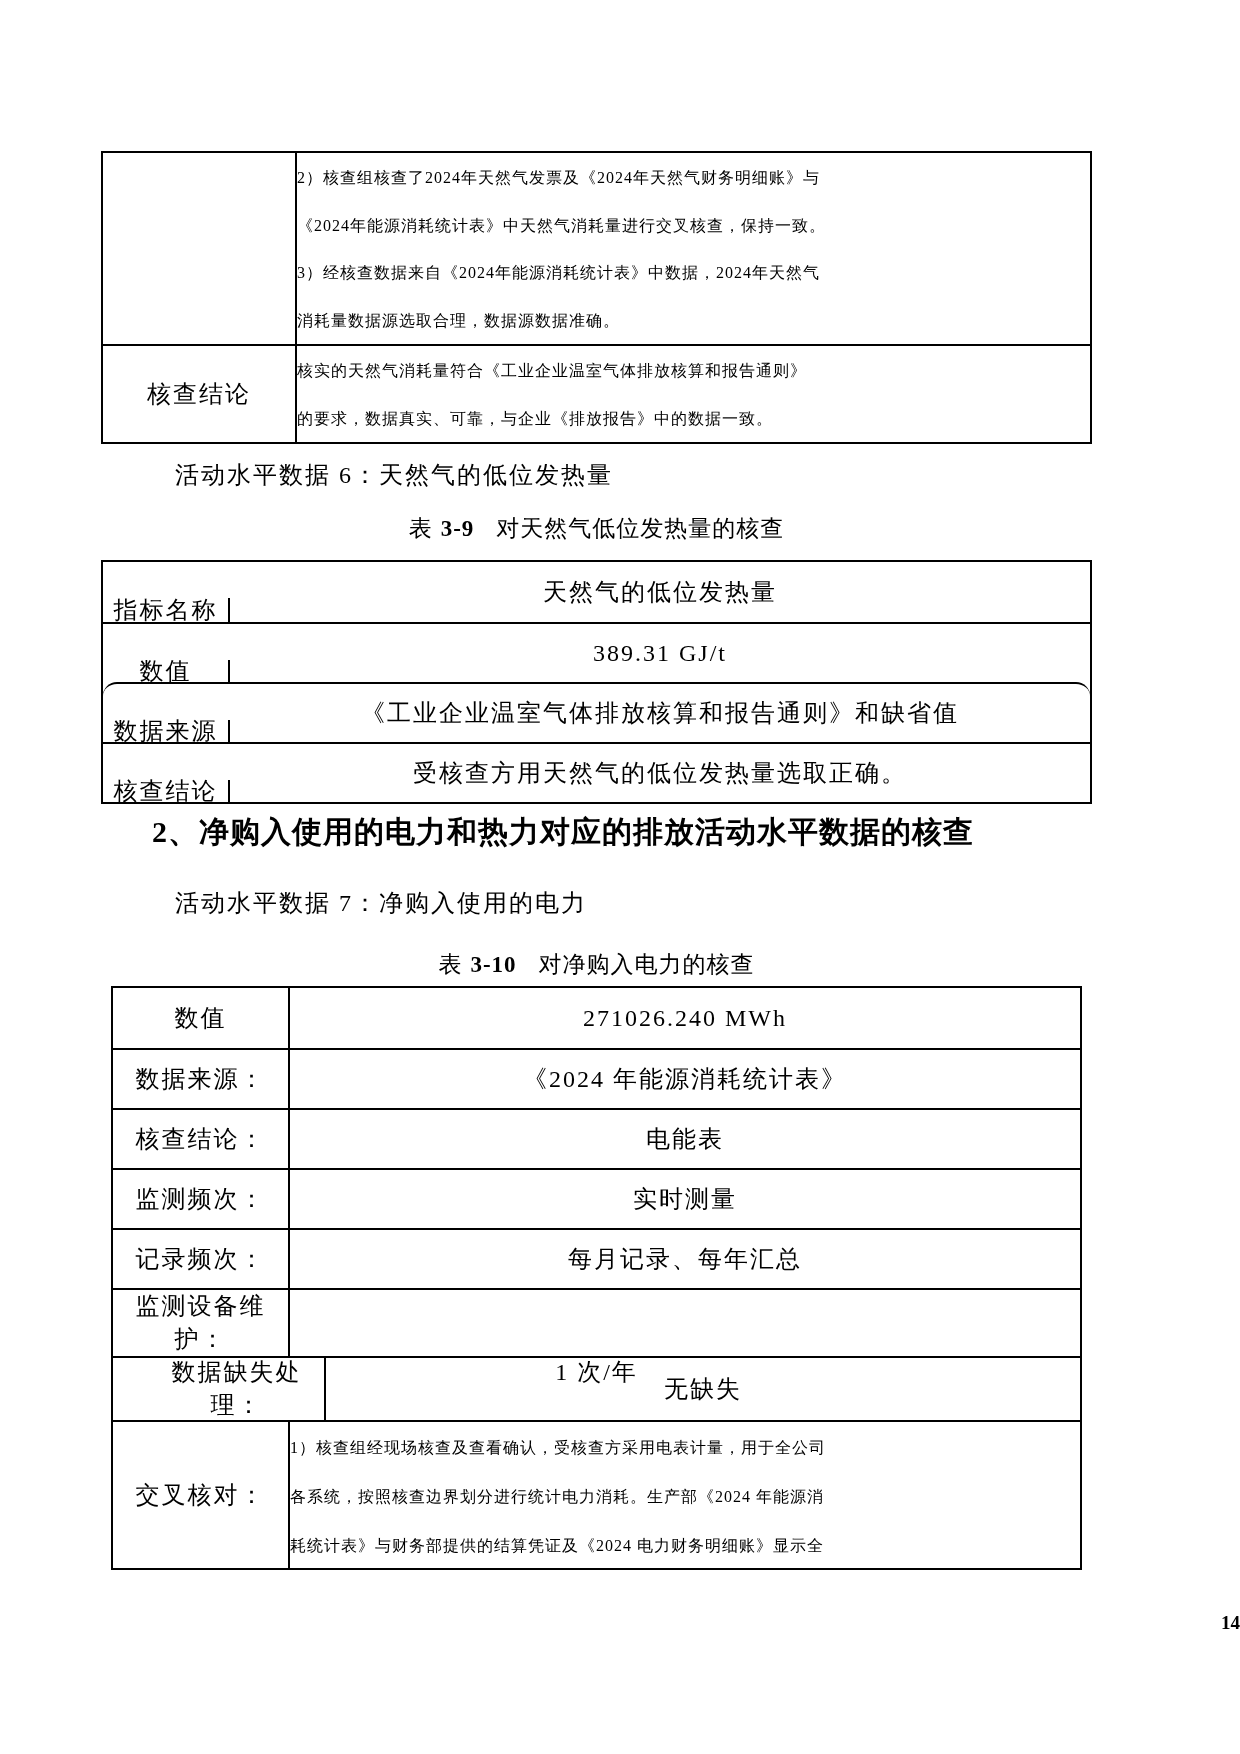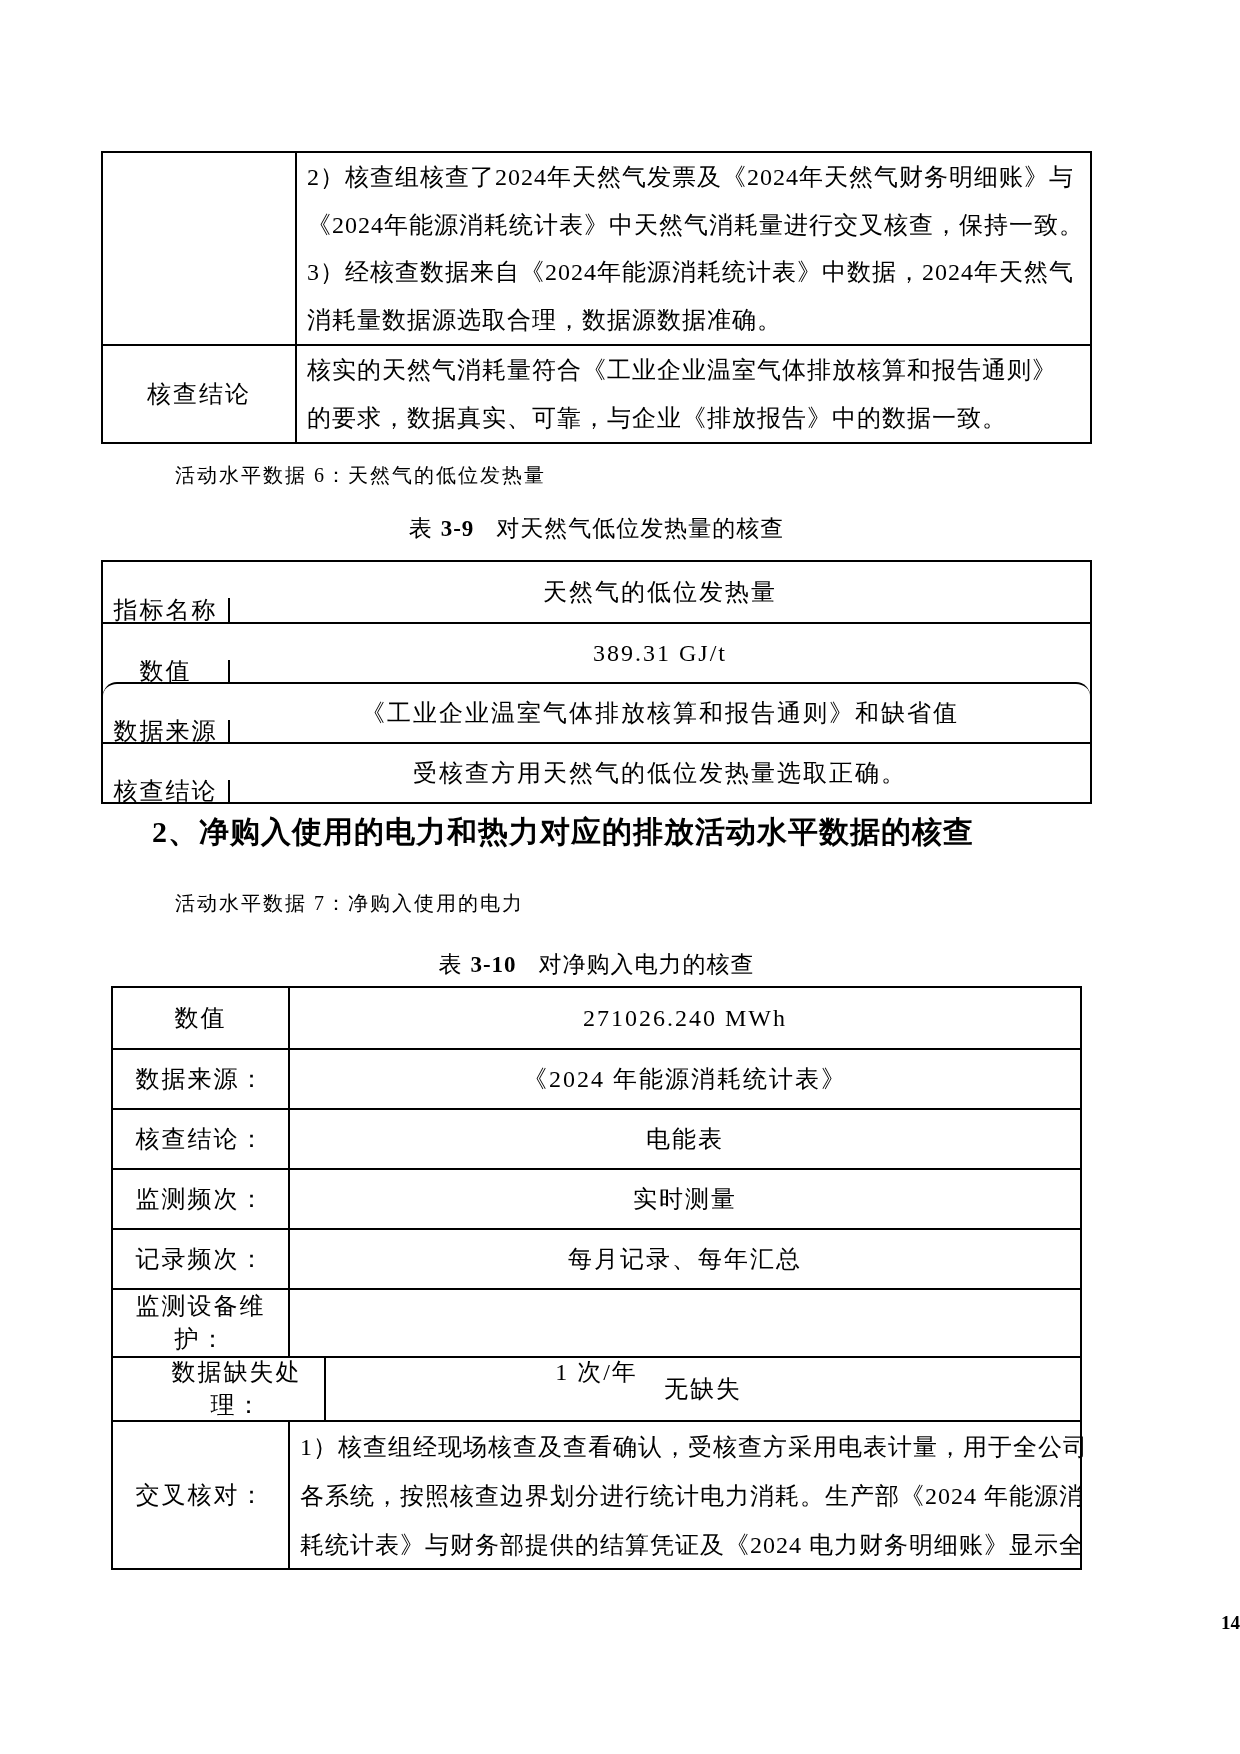--- a/index.html
+++ b/index.html
@@ -20,32 +20,32 @@
     display:flex; align-items:center; justify-content:center;
     text-align:center;
     font-size:24px; letter-spacing:2px; line-height:33px;
     white-space:pre-line;
     flex-shrink:0;
   }
   .tvalue {
     flex:1; display:flex; align-items:center; justify-content:center;
     text-align:center; font-size:24px; letter-spacing:2px;
   }
-  .tpara { flex:1; padding:1px 0 0 10px; font-size:24px; letter-spacing:1px; }
+  .tpara { flex:1; padding:1px 0 0 0; font-size:16px; letter-spacing:1px; }
   .tbl-top .tpara .line { line-height:47.6px; }
   .tbl-10 .tpara .line { line-height:49px; }
   .line { white-space:nowrap; }
 
   .tbl-top .tlabel { width:194px; }
   .tbl-9  .tlabel { width:127px;margin-top:36px; }
   .tbl-10 .tlabel { width:177px; }
 
   
   .doc-heading {
-    position:absolute; font-size:20px; letter-spacing:2px; line-height:28px; white-space:nowrap;
+    position:absolute; font-size:24px; letter-spacing:2px; line-height:28px; white-space:nowrap;
   }
   .doc-heading-bold {
     position:absolute; font-size:30px; font-weight:bold; letter-spacing:1px; line-height:30px; white-space:nowrap;text-align:right;
   }
   .tbl-caption {
     position:absolute; text-align:center; font-size:23px; letter-spacing:1px; white-space:nowrap;
   }
   .cap-no { font-weight:bold; margin-left:8px; }
   .cap-title { margin-left:22px;margin-top:19px; }
 

